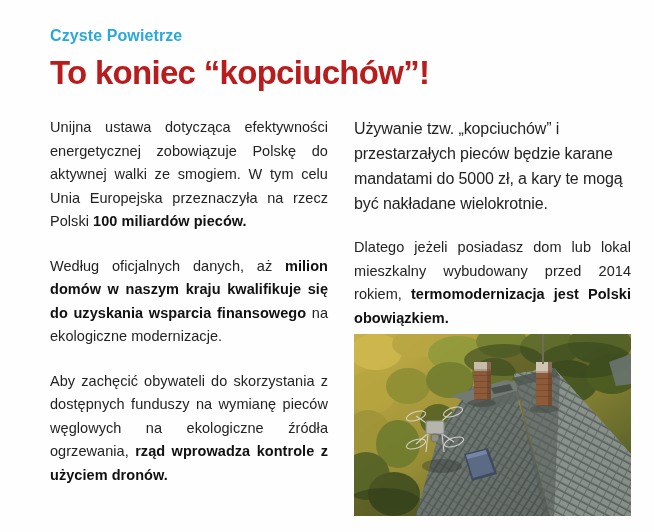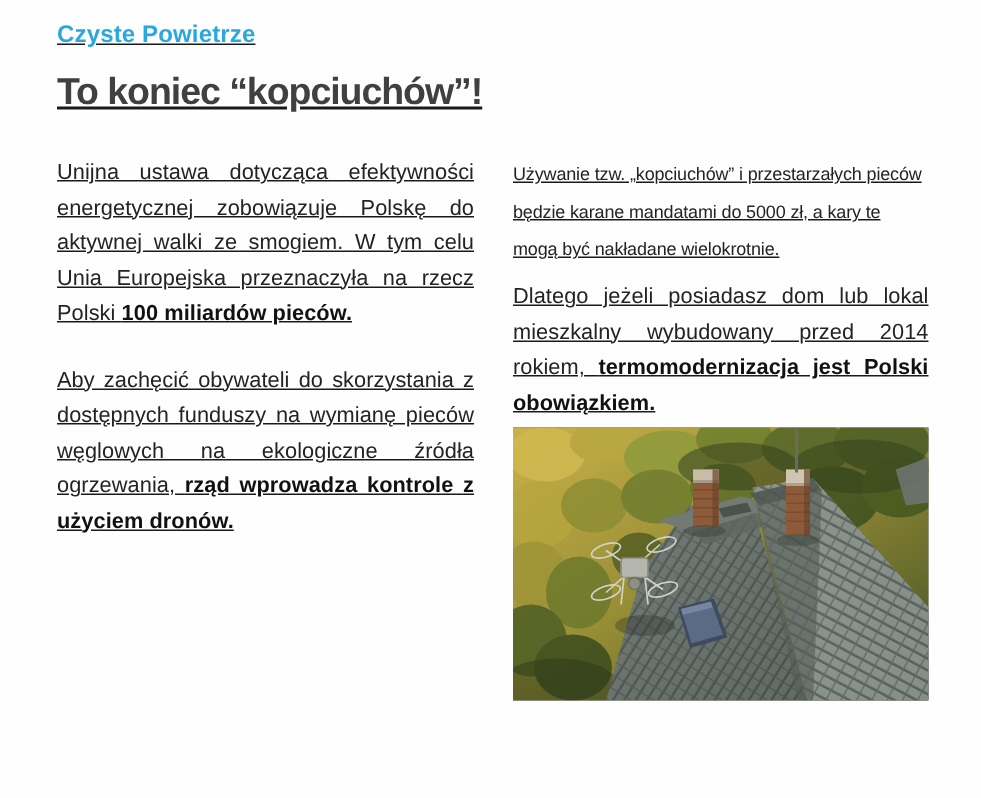--- a/index.html
+++ b/index.html
@@ -13,39 +13,38 @@
     font-family: "Liberation Sans", sans-serif;
     color: #1A1A1A;
     overflow: hidden;
     position: relative;
   }
   .page {
     width: 654px;
     height: 388px;
     position: relative;
     box-sizing: border-box;
-    padding: 0;
-    text-decoration: underline;
+    padding: 12px;
   }
 
   
   .header {
     padding: 14px 36px 0 38px;
   }
   .kicker {
     color: #29A8DF;
     font-size: 16px;
     font-weight: 700;
     letter-spacing: 0.1px;
     line-height: 20px;
     margin: 0 0 8px 0;
   }
   .headline {
-    color: #404040;
-    font-size: 25px;
+    color: #b91c1c;
+    font-size: 33px;
     font-weight: 700;
     letter-spacing: -0.7px;
     line-height: 38px;
     margin: 0;
     white-space: nowrap;
   }
 
   
   .columns {
     display: flex;
@@ -70,25 +69,25 @@
   .para {
     font-size: 14.5px;
     line-height: 23.5px;
     color: #232323;
     letter-spacing: 0.05px;
     text-align: justify;
     margin-bottom: 21px;
   }
   .para:last-child { margin-bottom: 0; }
   .para.lead {
-    font-size: 12px;
+    font-size: 16px;
     line-height: 25px;
     text-align: left;
     letter-spacing: -0.1px;
-    margin-bottom: 8px;
+    margin-bottom: 20px;
   }
   b, .b {
     font-weight: 700;
     color: #111111;
   }
 
   
   .photo-wrap {
     width: 277px;
     height: 182px;
@@ -112,20 +111,21 @@
   <div class="header">
     <div class="kicker">Czyste Powietrze</div>
     <h1 class="headline">To koniec “kopciuchów”!</h1>
   </div>
 
   <div class="columns">
 
     <div class="col-left">
       <div id="left-paras">
           <p class="para"><span>Unijna ustawa dotycząca efektywności energetycznej zobowiązuje Polskę do aktywnej walki ze smogiem. W tym celu Unia Europejska przeznaczyła na rzecz Polski </span><span class="b">100 miliardów pieców.</span></p>
+          <p class="para"><span>Według oficjalnych danych, aż </span><span class="b">milion domów w naszym kraju kwalifikuje się do uzyskania wsparcia finansowego</span><span> na ekologiczne modernizacje.</span></p>
           <p class="para"><span>Aby zachęcić obywateli do skorzystania z dostępnych funduszy na wymianę pieców węglowych na ekologiczne źródła ogrzewania, </span><span class="b">rząd wprowadza kontrole z użyciem dronów.</span></p>
         </div>
     </div>
 
     <div class="col-right">
       <div id="right-paras">
           <p class="para lead"><span>Używanie tzw. „kopciuchów” i przestarzałych pieców będzie karane mandatami do 5000 zł, a kary te mogą być nakładane wielokrotnie.</span></p>
           <p class="para"><span>Dlatego jeżeli posiadasz dom lub lokal mieszkalny wybudowany przed 2014 rokiem, </span><span class="b">termomodernizacja jest Polski obowiązkiem.</span></p>
         </div>
 

